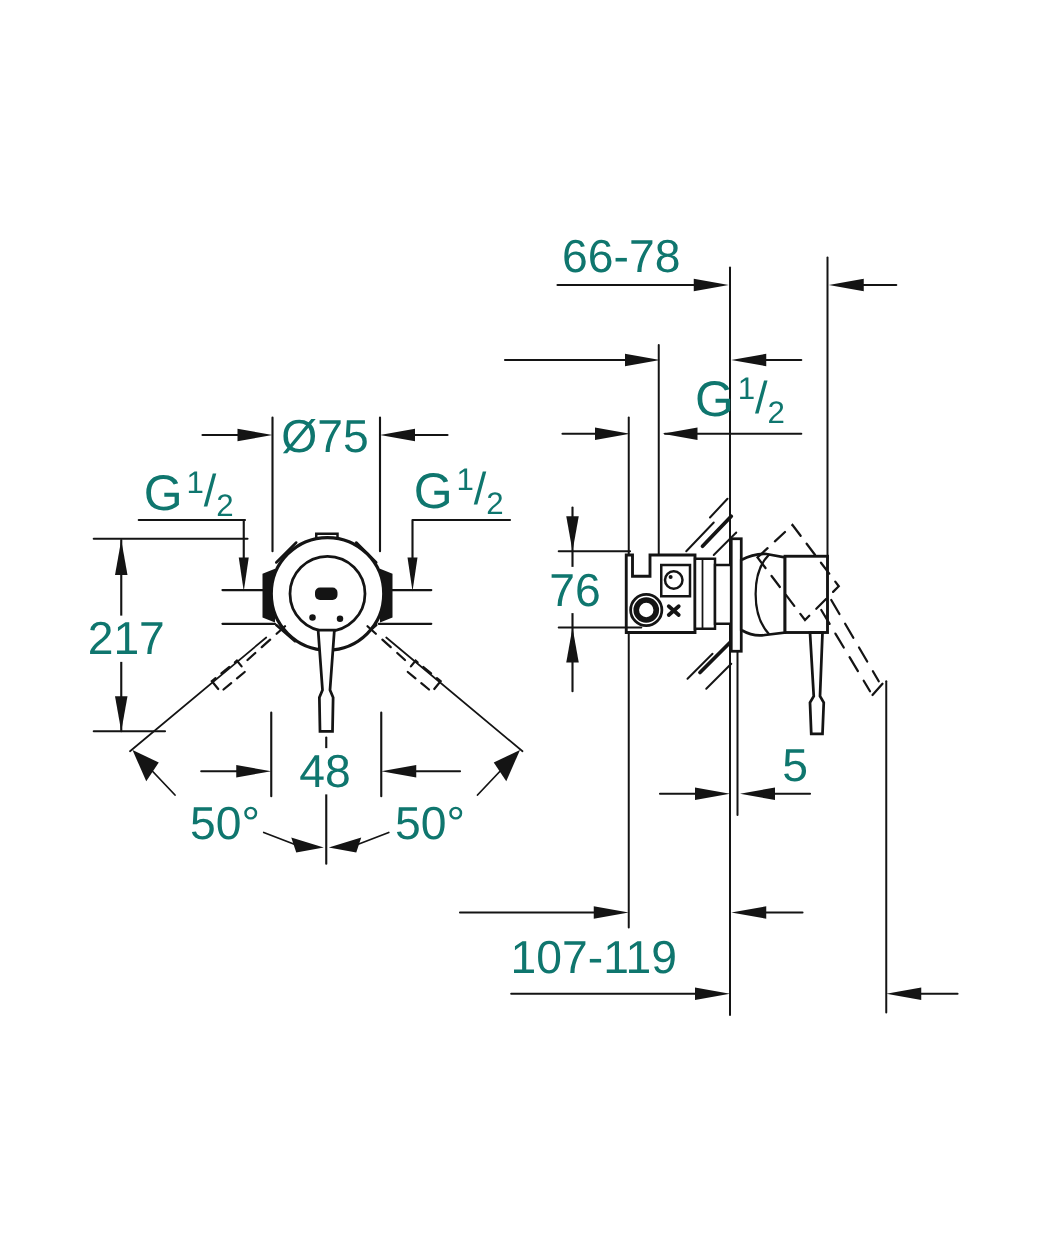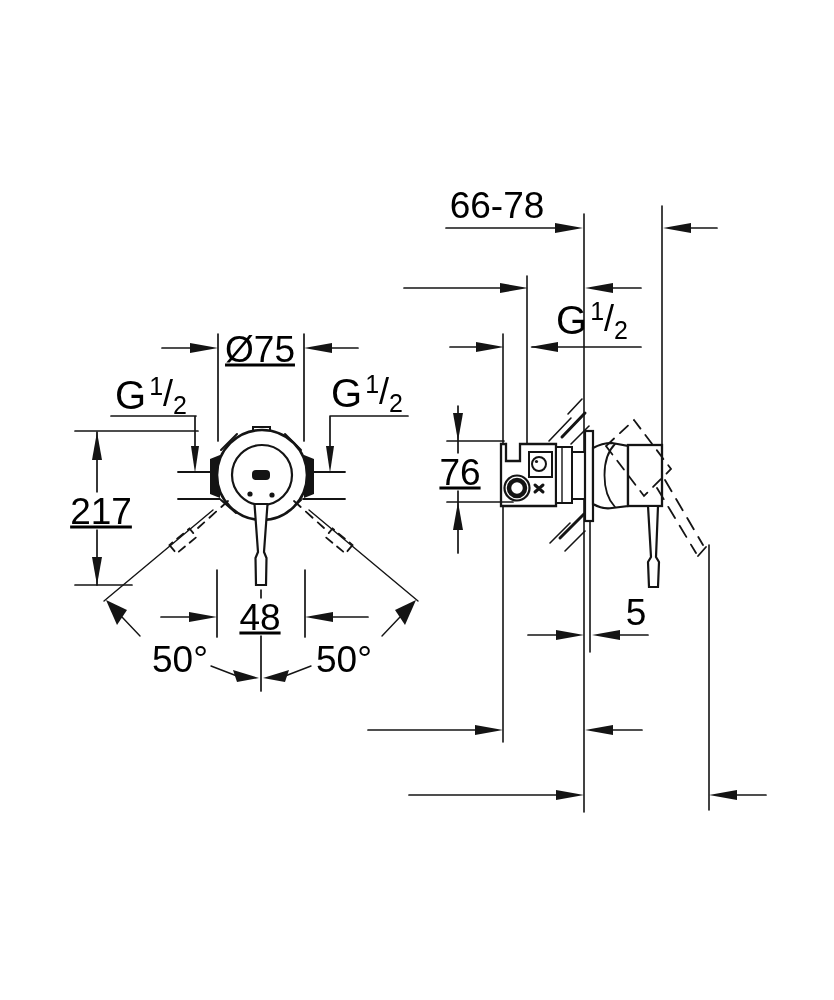--- a/index.html
+++ b/index.html
@@ -1,21 +1,21 @@
 <!DOCTYPE html>
 <html><head>
 <meta charset="utf-8">
 <style>
   html,body{margin:0;padding:0;background:#ffffff;}
   .stage{position:relative;width:834px;height:1000px;background:#ffffff;overflow:hidden;
          font-family:"Liberation Sans", sans-serif;color:#111;}
   svg{position:absolute;left:0;top:0;}
   .dim-label{position:absolute;transform:translate(-50%,-50%);font-size:37px;line-height:1;
-             white-space:nowrap;color:#000000;letter-spacing:0;}
-  .bg{background:#ffffff;padding:0 3px;text-decoration:underline;}
+             white-space:nowrap;color:#0f766e;letter-spacing:0;}
+  .bg{background:#ffffff;padding:0 3px;}
   .glabel{font-size:40px;}
   .glabel .gsup{font-size:25px;position:relative;top:-14px;margin-left:3px;}
   .glabel .gslash{font-size:36px;position:relative;top:-3px;}
   .glabel .gsub{font-size:25px;position:relative;top:5px;}
 </style>
 </head>
 <body>
 
 <div class="stage">
 
@@ -186,14 +186,15 @@
 
 <div class="dim-label" style="left:180px;top:659px">50°</div>
 <div class="dim-label" style="left:344px;top:659px">50°</div>
 
 <div class="dim-label" style="left:497px;top:205px">66-78</div>
 
 <div class="dim-label glabel" style="left:592px;top:320px"><span>G</span><span class="gsup">1</span><span class="gslash">/</span><span class="gsub">2</span></div>
 
 <div class="dim-label bg" style="left:460px;top:472px">76</div>
 <div class="dim-label" style="left:636px;top:612px">5</div>
+<div class="dim-label" style="left:475px;top:766px">107-119</div>
 
 </div>
 
 </body></html>

